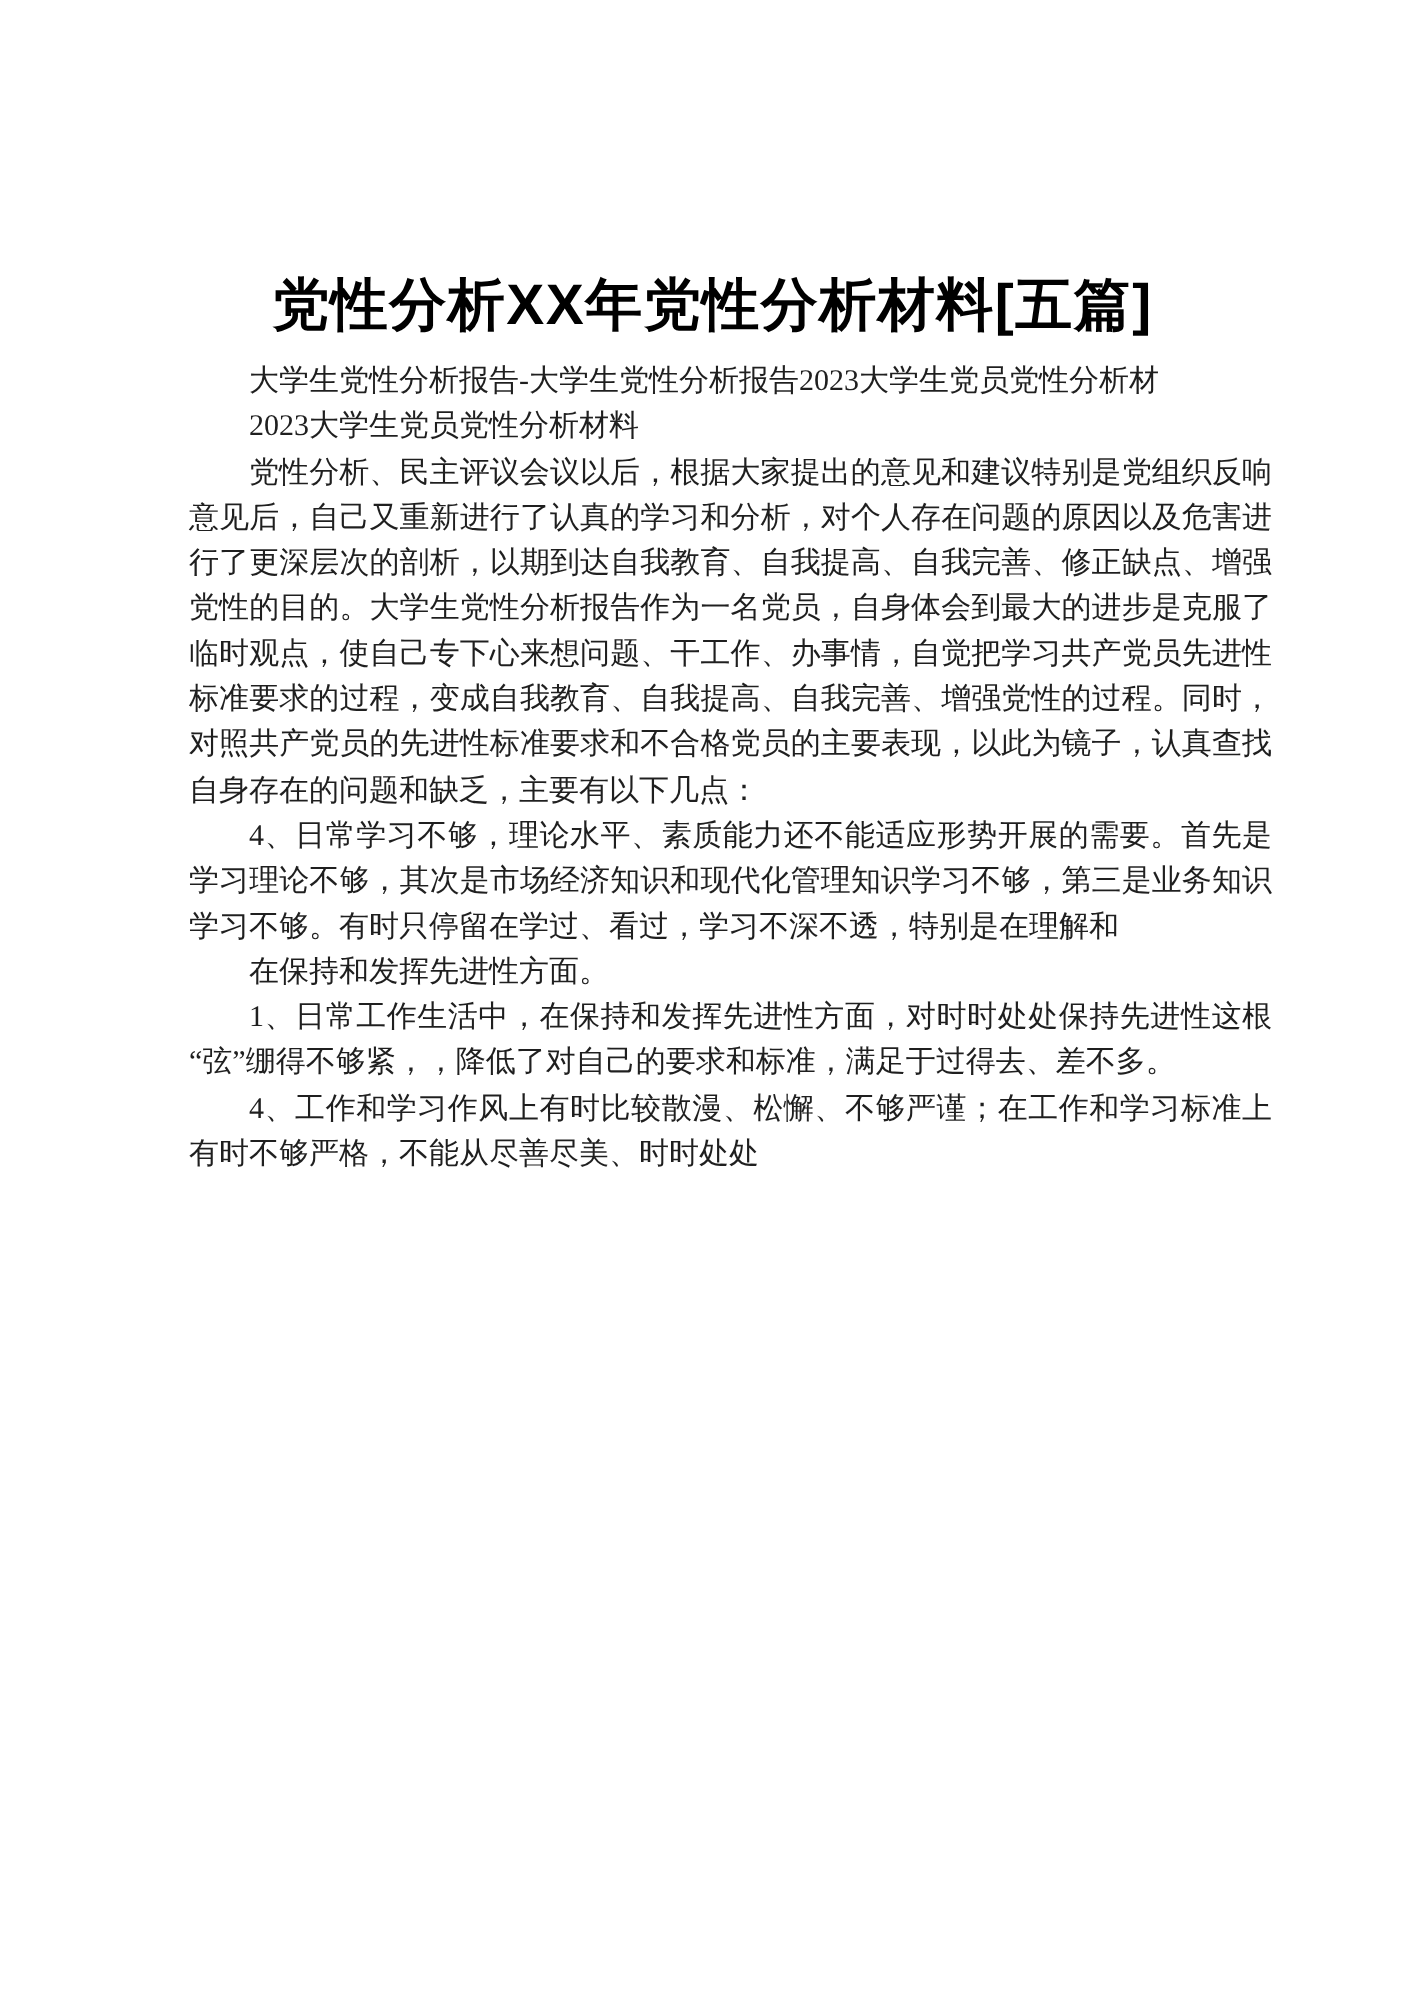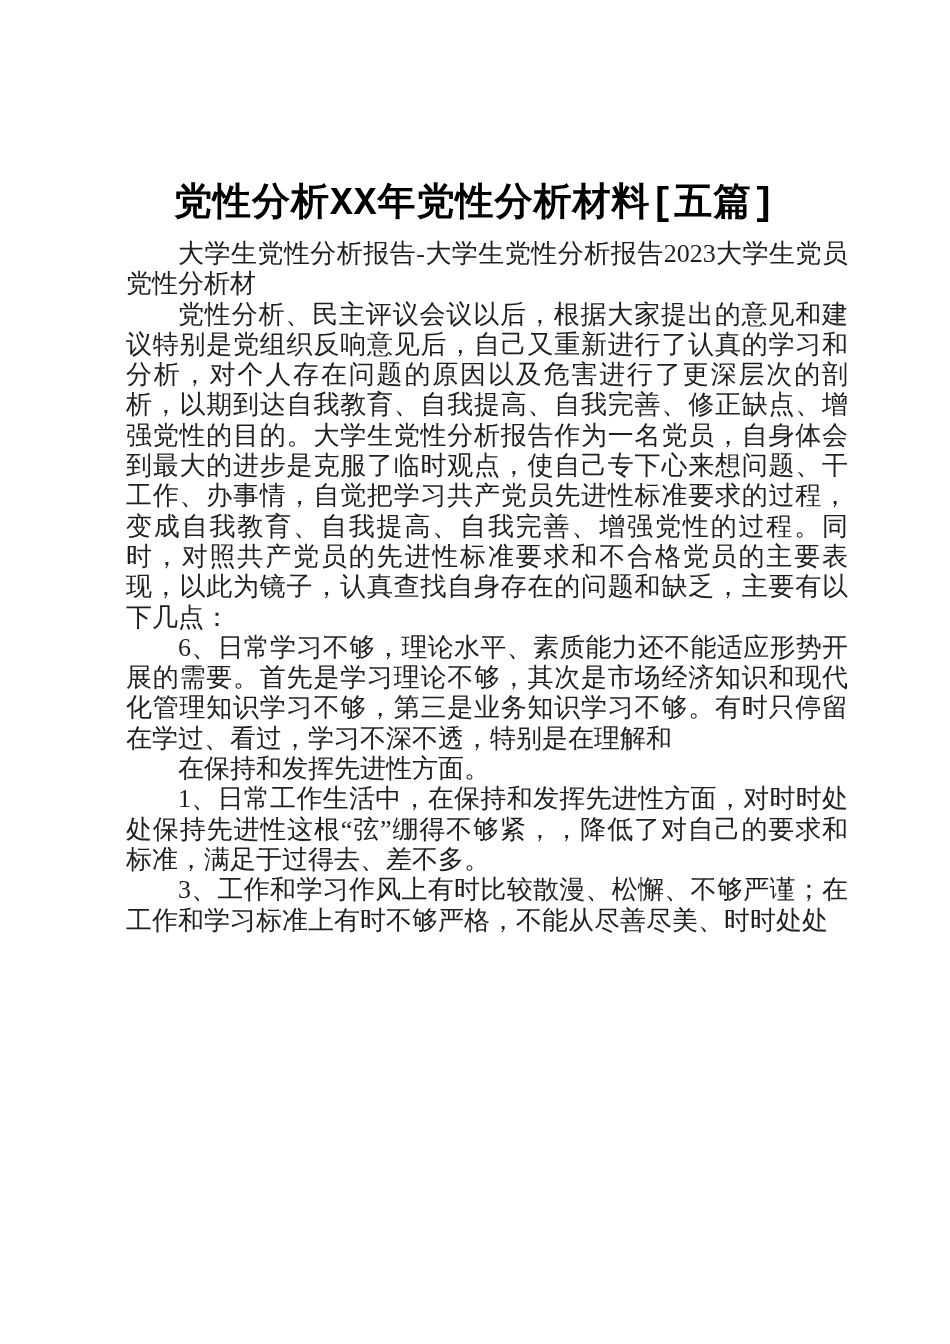--- a/index.html
+++ b/index.html
@@ -27,48 +27,49 @@
     top: 181px;
     left: 0;
     width: 950px;
     margin: 0;
     text-align: center;
     font-size: 38px;
     line-height: 46px;
     font-weight: 700;
     letter-spacing: 1px;
     color: var(--title-text);
-    font-family: Liberation Mono, monospace;
+    font-family: Liberation Sans, sans-serif;
     white-space: nowrap;
   }
   .doc-body {
     position: absolute;
     top: 239px;
     left: 126px;
     width: 722px;
     color: var(--body-text);
-    font-size: 26px;
+    font-size: 20px;
     line-height: 30.3px;
     text-align: justify;
     word-break: break-all;
     overflow-wrap: break-word;
   }
   .doc-body p.para {
     margin: 0;
     padding: 0;
     text-indent: 2em;
   }
 </style>
 </head>
 <body>
 
 <div class="page">
   <h1 class="doc-title">党性分析XX年党性分析材料[五篇]</h1>
 
   <div class="doc-body">
     <p class="para">大学生党性分析报告-大学生党性分析报告2023大学生党员党性分析材</p>
+    <p class="para">2023大学生党员党性分析材料</p>
     <p class="para">党性分析、民主评议会议以后，根据大家提出的意见和建议特别是党组织反响意见后，自己又重新进行了认真的学习和分析，对个人存在问题的原因以及危害进行了更深层次的剖析，以期到达自我教育、自我提高、自我完善、修正缺点、增强党性的目的。大学生党性分析报告作为一名党员，自身体会到最大的进步是克服了临时观点，使自己专下心来想问题、干工作、办事情，自觉把学习共产党员先进性标准要求的过程，变成自我教育、自我提高、自我完善、增强党性的过程。同时，对照共产党员的先进性标准要求和不合格党员的主要表现，以此为镜子，认真查找自身存在的问题和缺乏，主要有以下几点：</p>
-    <p class="para">6、日常学习不够，理论水平、素质能力还不能适应形势开展的需要。首先是学习理论不够，其次是市场经济知识和现代化管理知识学习不够，第三是业务知识学习不够。有时只停留在学过、看过，学习不深不透，特别是在理解和</p>
+    <p class="para">4、日常学习不够，理论水平、素质能力还不能适应形势开展的需要。首先是学习理论不够，其次是市场经济知识和现代化管理知识学习不够，第三是业务知识学习不够。有时只停留在学过、看过，学习不深不透，特别是在理解和</p>
     <p class="para">在保持和发挥先进性方面。</p>
     <p class="para">1、日常工作生活中，在保持和发挥先进性方面，对时时处处保持先进性这根“弦”绷得不够紧，，降低了对自己的要求和标准，满足于过得去、差不多。</p>
-    <p class="para">3、工作和学习作风上有时比较散漫、松懈、不够严谨；在工作和学习标准上有时不够严格，不能从尽善尽美、时时处处</p>
+    <p class="para">4、工作和学习作风上有时比较散漫、松懈、不够严谨；在工作和学习标准上有时不够严格，不能从尽善尽美、时时处处</p>
   </div>
 </div>
 
 </body></html>

